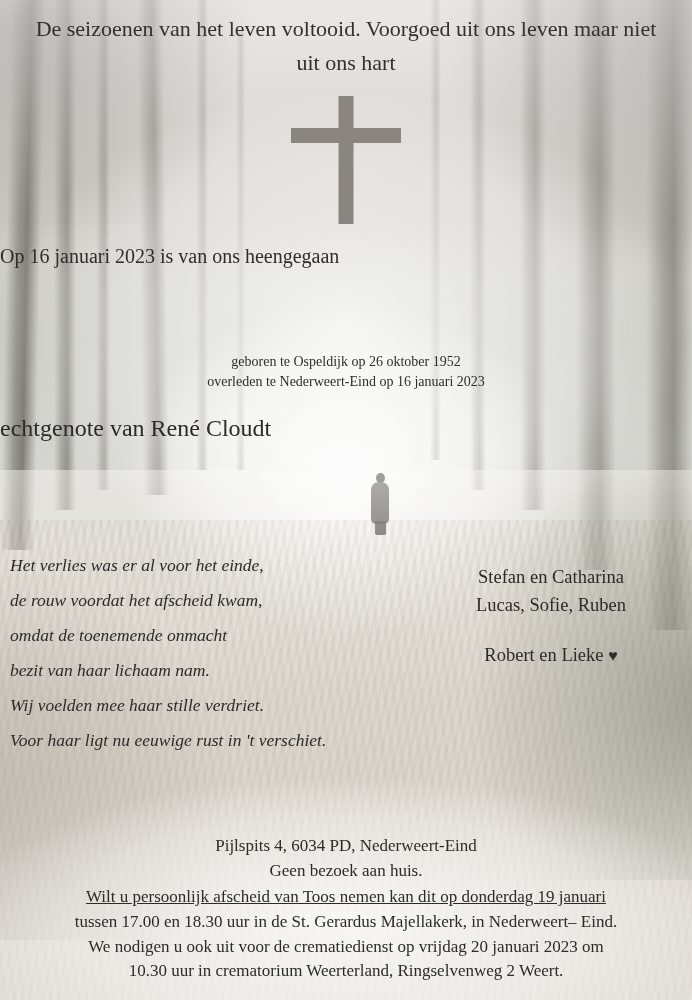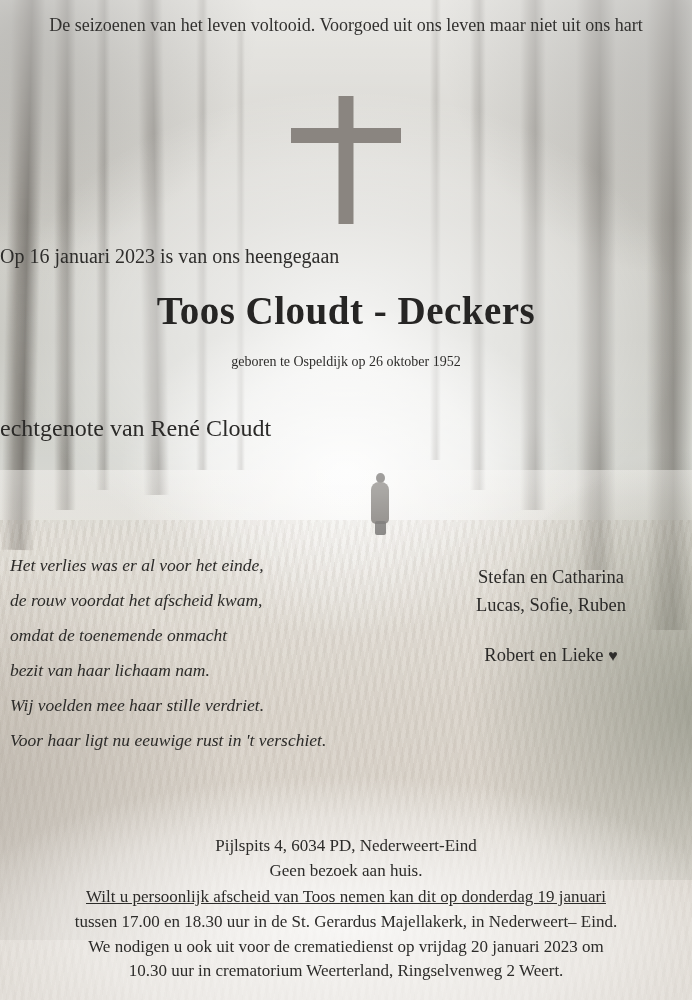--- a/index.html
+++ b/index.html
@@ -117,21 +117,21 @@
     height: 1000px;
     color: #2b2b2b;
   }
 
   .verse-top {
     position: absolute;
     top: 12px;
     left: 22px;
     right: 22px;
     text-align: center;
-    font-size: 18px;
+    font-size: 22px;
     line-height: 1.55;
     color: #32312f;
   }
 
   .cross {
     position: absolute;
     left: 0; right: 0;
     top: 96px;
     height: 130px;
   }
@@ -243,24 +243,24 @@
 
     <div class="verse-top">De seizoenen van het leven voltooid. Voorgoed uit ons leven maar niet uit ons hart</div>
 
     <div class="cross">
       <div class="v"></div>
       <div class="h"></div>
     </div>
 
     <div class="line-announce">Op 16 januari 2023 is van ons heengegaan</div>
 
-    <div class="name">Toos Cloudt - Deckers</div>
 
     <div class="dates">
       <div>geboren te Ospeldijk op 26 oktober 1952</div>
+      <div>overleden te Nederweert-Eind op 16 januari 2023</div>
     </div>
 
     <div class="spouse">echtgenote van René Cloudt</div>
 
     <div class="poem">
       <div>Het verlies was er al voor het einde,</div>
       <div>de rouw voordat het afscheid kwam,</div>
       <div>omdat de toenemende onmacht</div>
       <div>bezit van haar lichaam nam.</div>
       <div>Wij voelden mee haar stille verdriet.</div>

